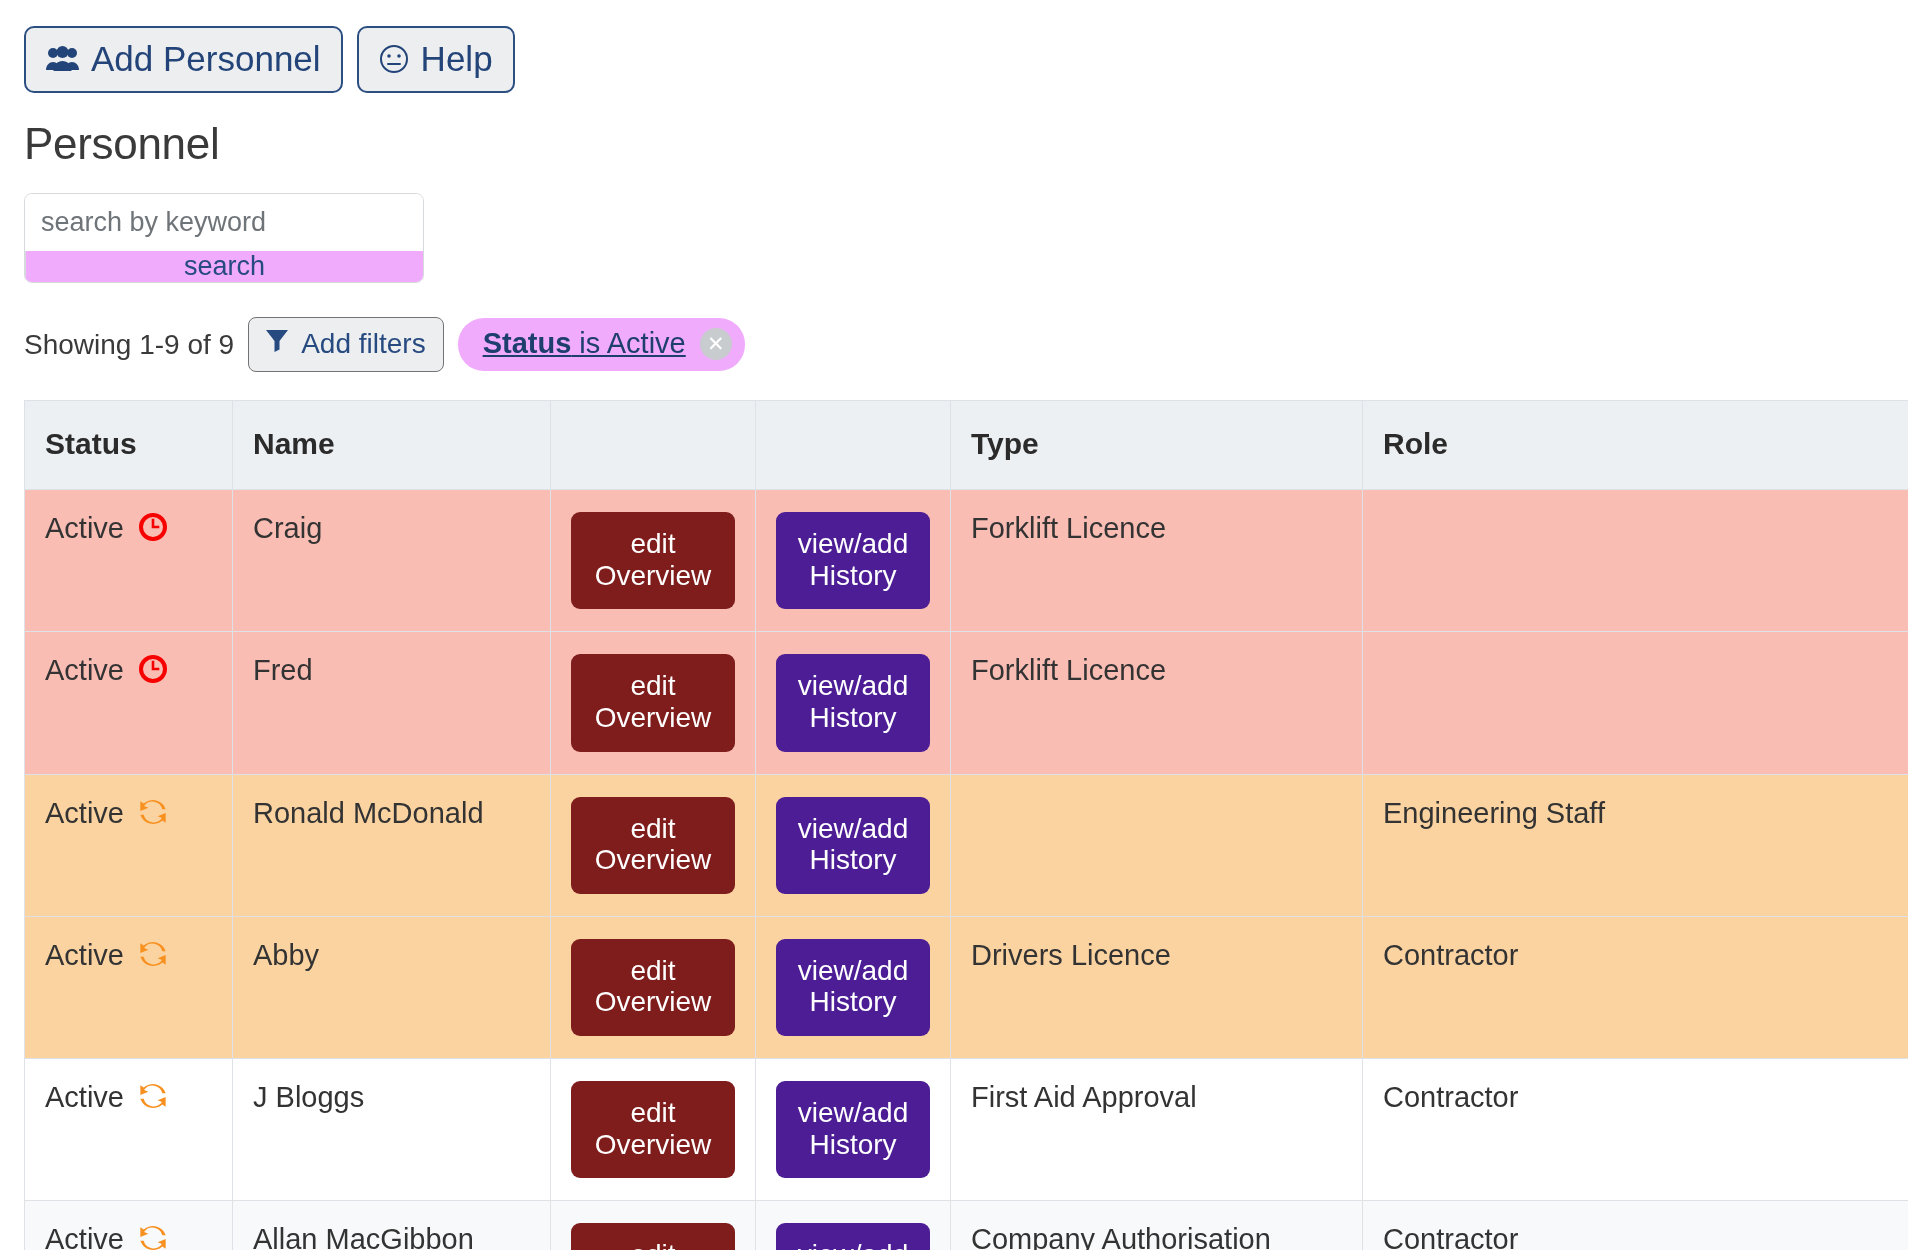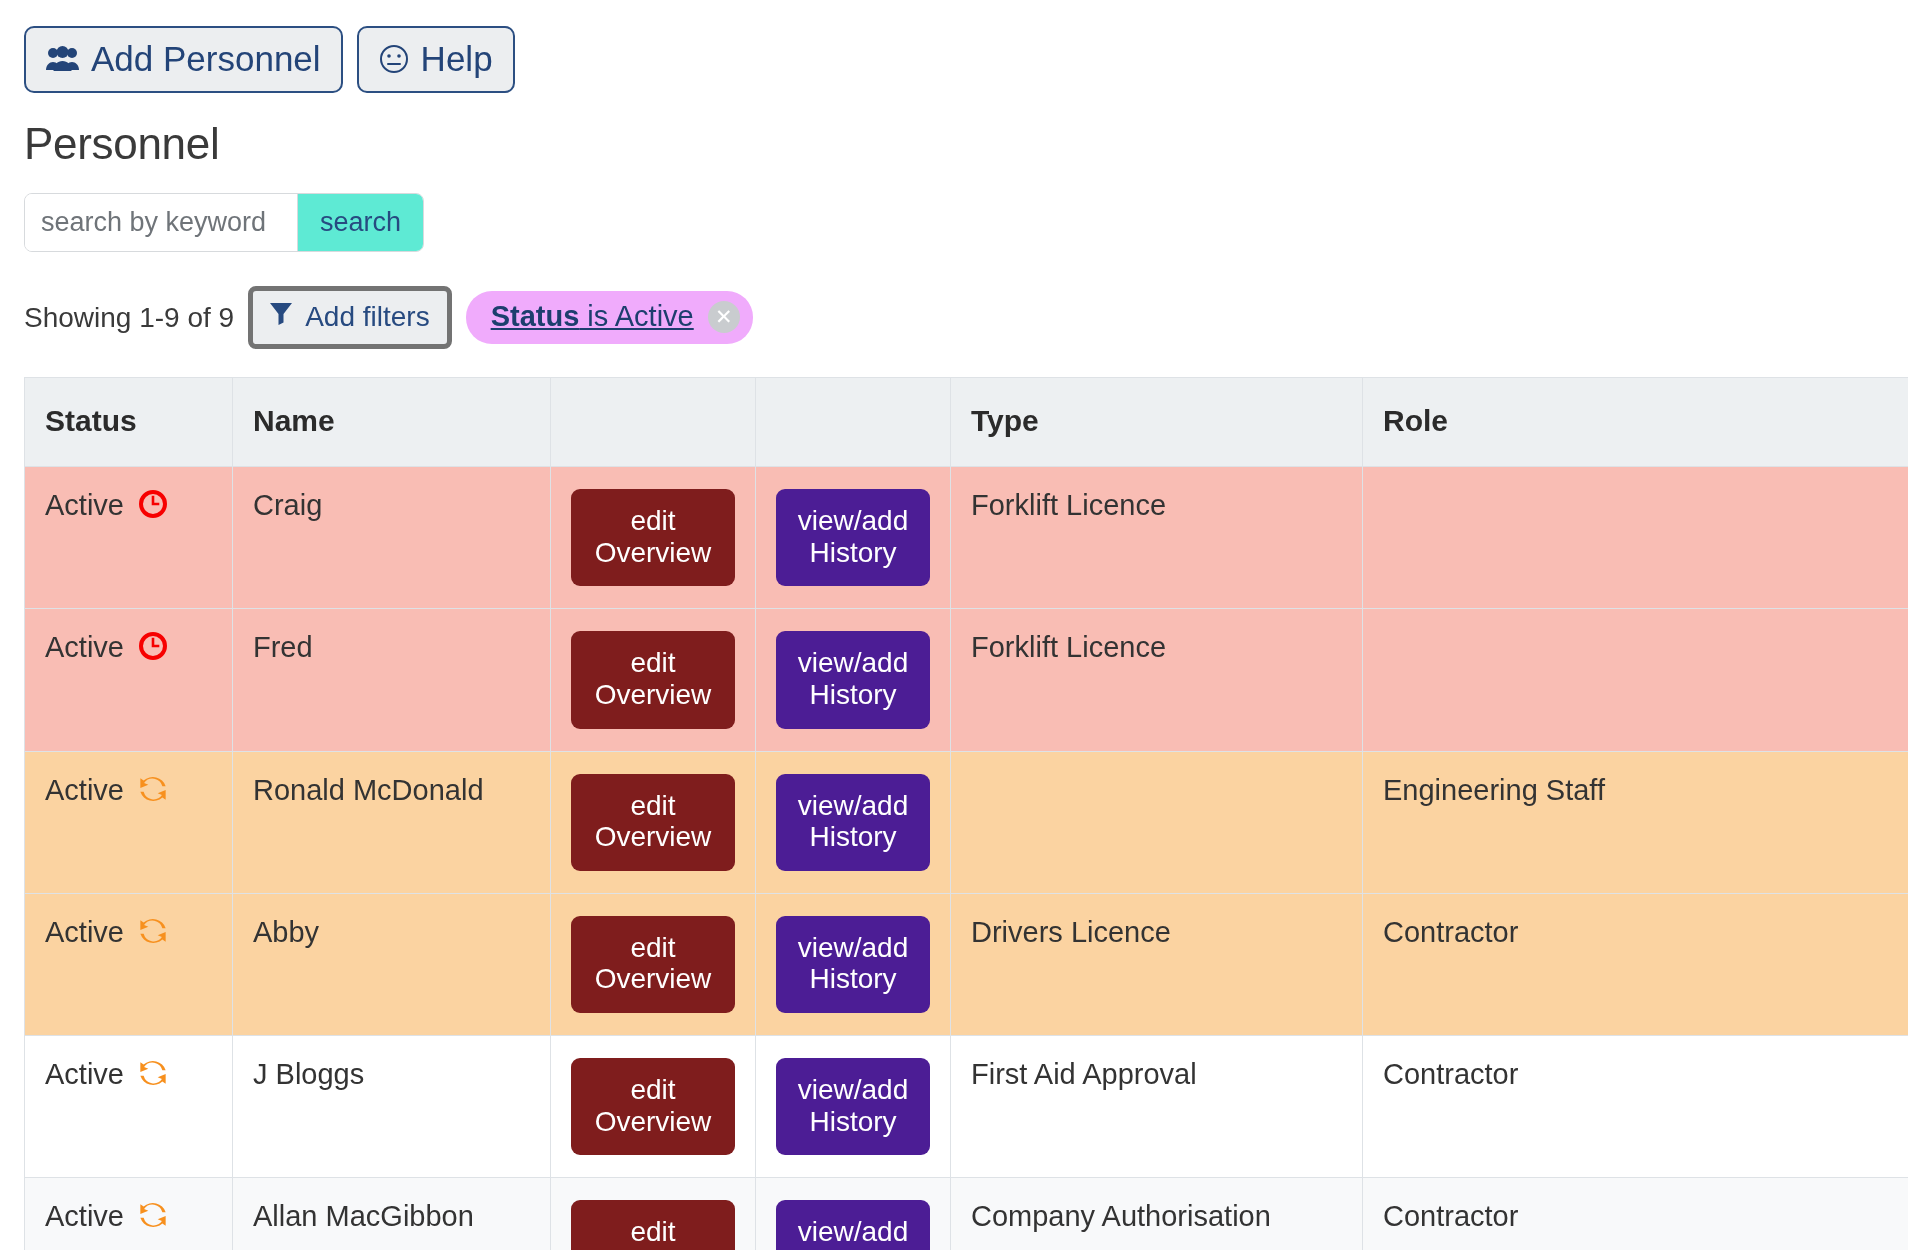--- a/index.html
+++ b/index.html
@@ -54,37 +54,38 @@
 
   
   .searchbar {
     display: flex;
     width: 400px;
     border: 1px solid #d7dadd;
     border-radius: 8px;
     overflow: hidden;
     margin-bottom: 34px;
     background: #fff;
+    flex-direction: column;
   }
   .searchbar input {
     flex: 1 1 auto;
     border: none;
     outline: none;
     padding: 13px 16px;
     font-size: 27px;
     color: #333;
     font-family: "Liberation Sans", sans-serif;
     background: #fff;
     min-width: 0;
   }
   .searchbar input::placeholder { color: #6f7479; }
   .search-submit {
     border: none;
     border-left: 1px solid #d7dadd;
-    background: #5eead4;
+    background: #f0abfc;
     color: #274a80;
     font-size: 27px;
     padding: 0 22px;
     cursor: pointer;
     font-family: "Liberation Sans", sans-serif;
   }
 
   
   .filterrow {
     display: flex;
@@ -95,21 +96,21 @@
   .showing {
     font-size: 28px;
     color: #3a3a3a;
     white-space: nowrap;
   }
   .addfilters {
     display: inline-flex;
     align-items: center;
     gap: 11px;
     background: #eceef0;
-    border: 5px solid #737373;
+    border: 1px solid #737373;
     border-radius: 8px;
     color: #274a80;
     font-size: 28px;
     padding: 9px 17px 11px 15px;
     cursor: pointer;
     font-family: "Liberation Sans", sans-serif;
   }
   .chip {
     display: inline-flex;
     align-items: center;

